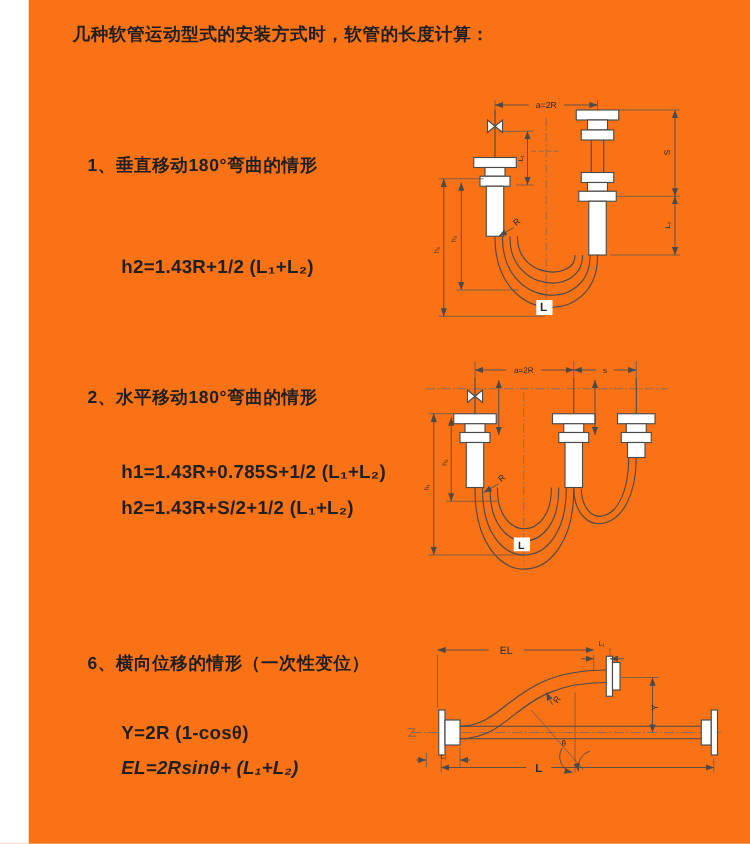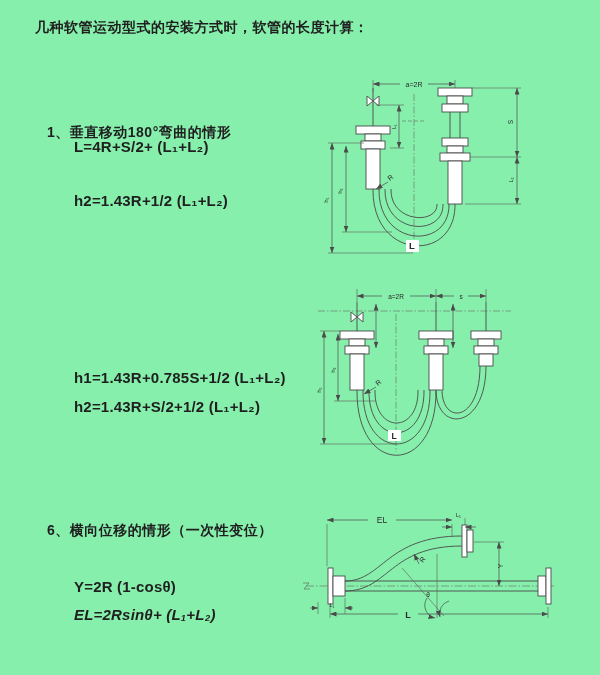--- a/index.html
+++ b/index.html
@@ -1,18 +1,18 @@
 <!DOCTYPE html>
 <html><head>
 <meta charset="utf-8">
 <style>
   html,body{margin:0;padding:0;}
   body{width:600px;height:675px;background:#ffffff;position:relative;overflow:hidden;
        font-family:"Liberation Sans","DejaVu Sans",sans-serif;color:#1f1f1f;}
-  .page{position:absolute;inset:0;background:#86efac;}
+  .page{position:absolute;inset:0;background:#f97316;margin-left:23px;}
   .t{position:absolute;white-space:nowrap;}
   .title{font-size:14px;font-weight:bold;letter-spacing:.5px;}
   .heading{font-size:14px;font-weight:bold;letter-spacing:.5px;}
   .formula{font-size:15px;font-weight:600;letter-spacing:.2px;}
   .diag{position:absolute;}
   svg{display:block;}
   svg text{font-family:"Liberation Sans","DejaVu Sans",sans-serif;fill:#2a2a2a;}
   .ln{stroke:#4a4a4a;stroke-width:.9;fill:none;}
   .thin{stroke:#5a5a5a;stroke-width:.6;fill:none;}
   .dim{stroke:#4a4a4a;stroke-width:.7;fill:none;}
@@ -20,23 +20,23 @@
   .cl{stroke:#6a6a6a;stroke-width:.6;fill:none;}
 </style>
 </head>
 <body>
 
 <div class="page">
 
   <div class="t title" style="left:35px;top:19px;">几种软管运动型式的安装方式时，软管的长度计算：</div>
 
   <div class="t heading" style="left:47px;top:124px;">1、垂直移动180°弯曲的情形</div>
-  <div class="t formula" style="left:74px;top:138px;">L=4R+S/2+ (L₁+L₂)</div>
-  <div class="t formula" style="left:74px;top:192px;">h2=1.43R+1/2 (L₁+L₂)</div>
-
+  <div class="t formula" style="left:74px;top:205px;">h2=1.43R+1/2 (L₁+L₂)</div>
+
+  <div class="t heading" style="left:47px;top:309px;">2、水平移动180°弯曲的情形</div>
   <div class="t formula" style="left:74px;top:369px;">h1=1.43R+0.785S+1/2 (L₁+L₂)</div>
   <div class="t formula" style="left:74px;top:398px;">h2=1.43R+S/2+1/2 (L₁+L₂)</div>
 
   <div class="t heading" style="left:47px;top:522px;">6、横向位移的情形（一次性变位）</div>
   <div class="t formula" style="left:74px;top:578px;">Y=2R (1-cosθ)</div>
   <div class="t formula" style="left:74px;top:606px;font-style:italic;">EL=2Rsinθ+ (L₁+L₂)</div>
 
   <div class="diag" style="left:320px;top:76px;">
     <svg width="210" height="182" viewBox="0 0 210 182">
       <defs>

